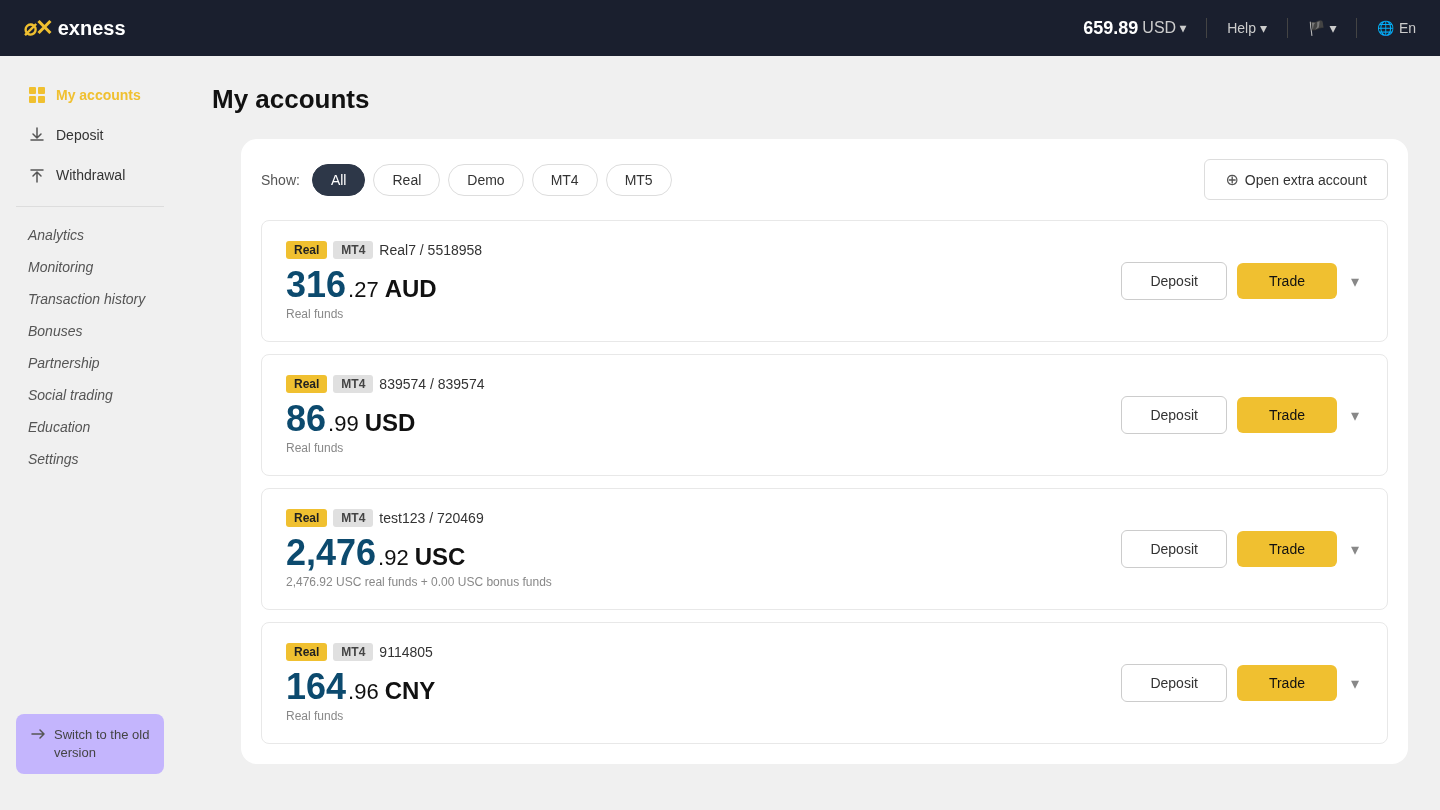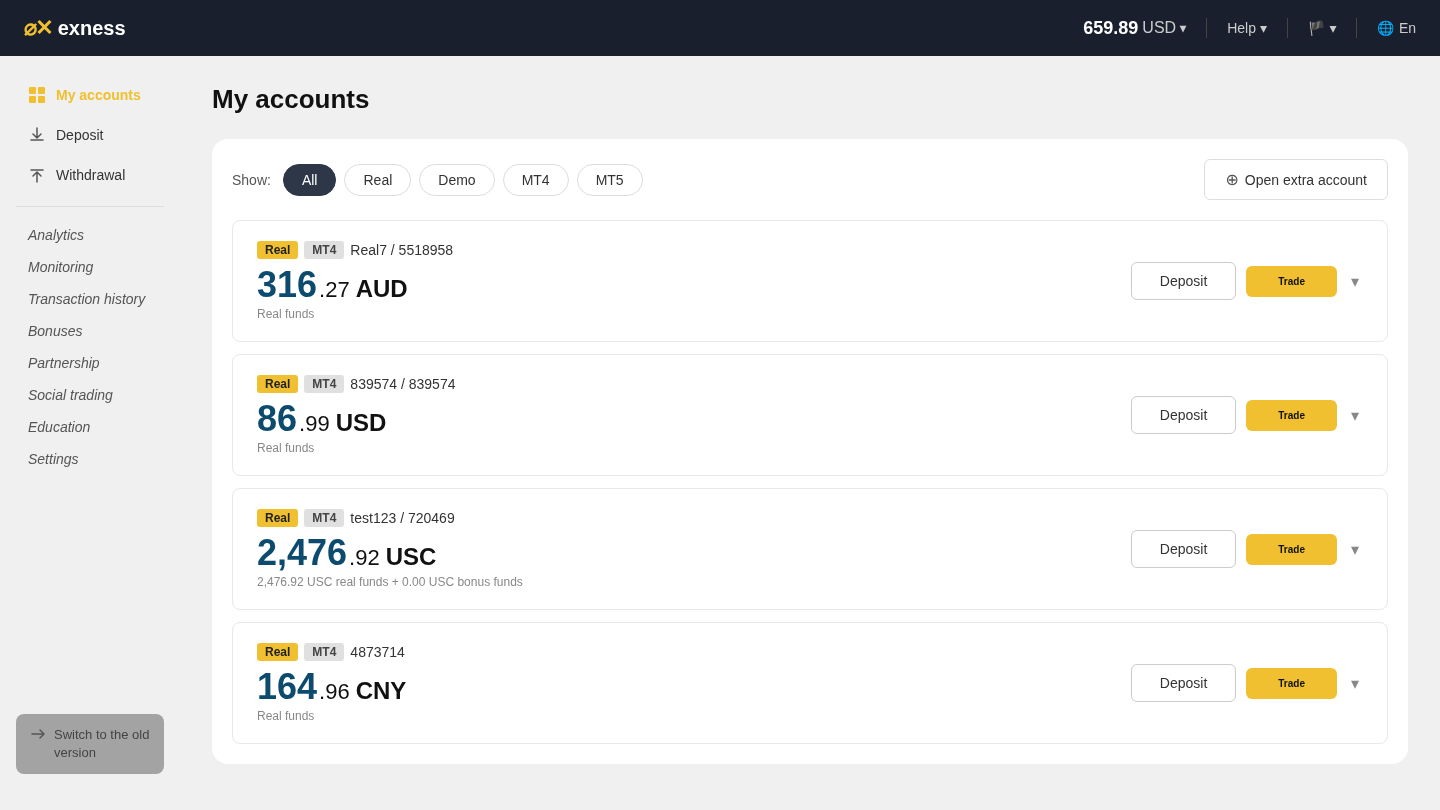--- a/index.html
+++ b/index.html
@@ -59,41 +59,41 @@
     .sidebar-sub { padding: 0 16px; display: flex; flex-direction: column; gap: 0; font-style: italic; }
     .sidebar-sub-item {
       padding: 8px 12px;
       font-size: 14px;
       color: #555;
       cursor: pointer;
       border-radius: 4px;
     }
     .sidebar-bottom { margin-top: auto; padding: 16px; }
     .switch-old-btn {
-      background: #a3a3a3;
+      background: #c4b5fd;
       border: none;
       border-radius: 8px;
       padding: 12px 14px;
       cursor: pointer;
       display: flex;
       align-items: flex-start;
       gap: 8px;
       font-size: 13px;
       color: #444;
       width: 100%;
       text-align: left;
       line-height: 1.4;
     }
 
     
     .main { flex: 1; padding: 28px 32px; background: #f0f0f0; }
     .page-title { font-size: 26px; font-weight: 700; color: #111; margin-bottom: 24px; }
 
     
-    .accounts-container { background: white; border-radius: 16px; padding: 20px; }
+    .accounts-container { background: white; border-radius: 16px; padding: 20px; margin-left: 29px; }
 
     
     .filter-bar { display: flex; align-items: center; gap: 8px; margin-bottom: 20px; }
     .filter-label { font-size: 14px; color: #555; margin-right: 4px; }
     .filter-btn {
       padding: 7px 18px;
       border-radius: 20px;
       border: 1.5px solid #ddd;
       background: white;
       font-size: 14px;
@@ -167,22 +167,22 @@
       font-size: 14px;
       font-weight: 500;
       cursor: pointer;
       color: #333;
     }
     .btn-trade {
       padding: 10px 32px;
       border: none;
       border-radius: 6px;
       background: #f0c030;
-      font-size: 10px;
-      font-weight: 700;
+      font-size: 14px;
+      font-weight: 400;
       cursor: pointer;
       color: #111;
     }
     .btn-chevron {
       background: none;
       border: none;
       cursor: pointer;
       color: #888;
       font-size: 16px;
       padding: 4px;
@@ -357,21 +357,21 @@
           <button class="btn-trade">Trade</button>
           <button class="btn-chevron">▾</button>
         </div>
       </div>
 
       <div class="account-card">
         <div class="account-left">
           <div class="account-tags">
             <span class="tag-real">Real</span>
             <span class="tag-mt">MT4</span>
-            <span class="account-name">4873714</span>
+            <span class="account-name">9114805</span>
           </div>
           <div class="account-balance">
             <span class="balance-main">164</span>
             <span class="balance-decimal">.96</span>
             <span class="balance-curr">CNY</span>
           </div>
           <div class="account-sub">Real funds</div>
         </div>
         <div class="account-actions">
           <button class="btn-deposit">Deposit</button>

